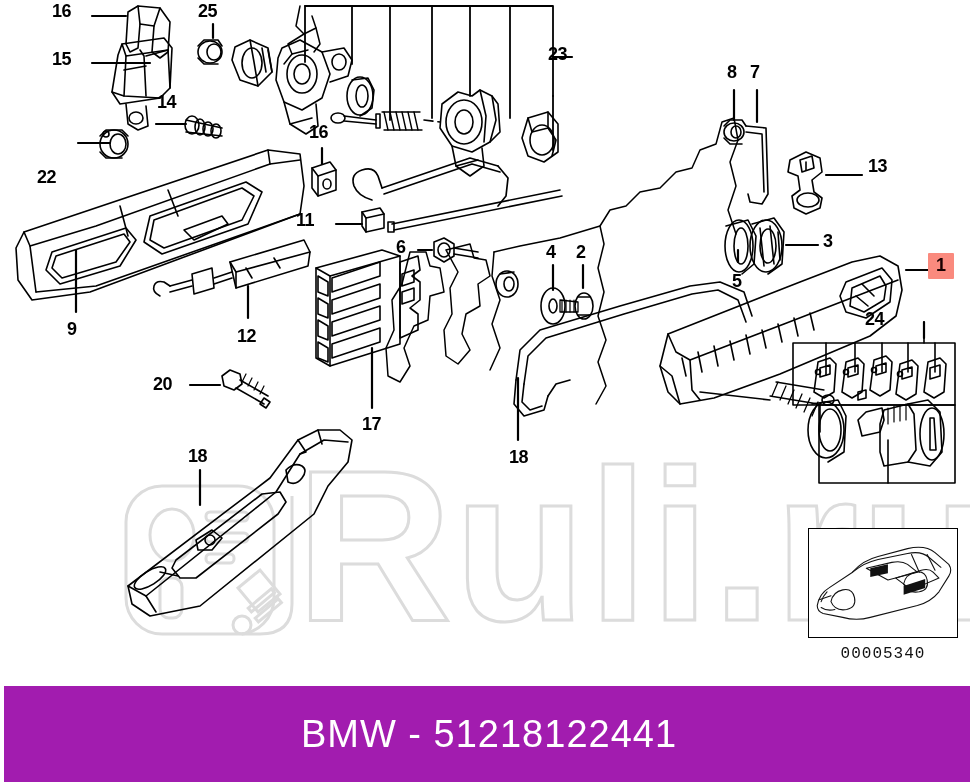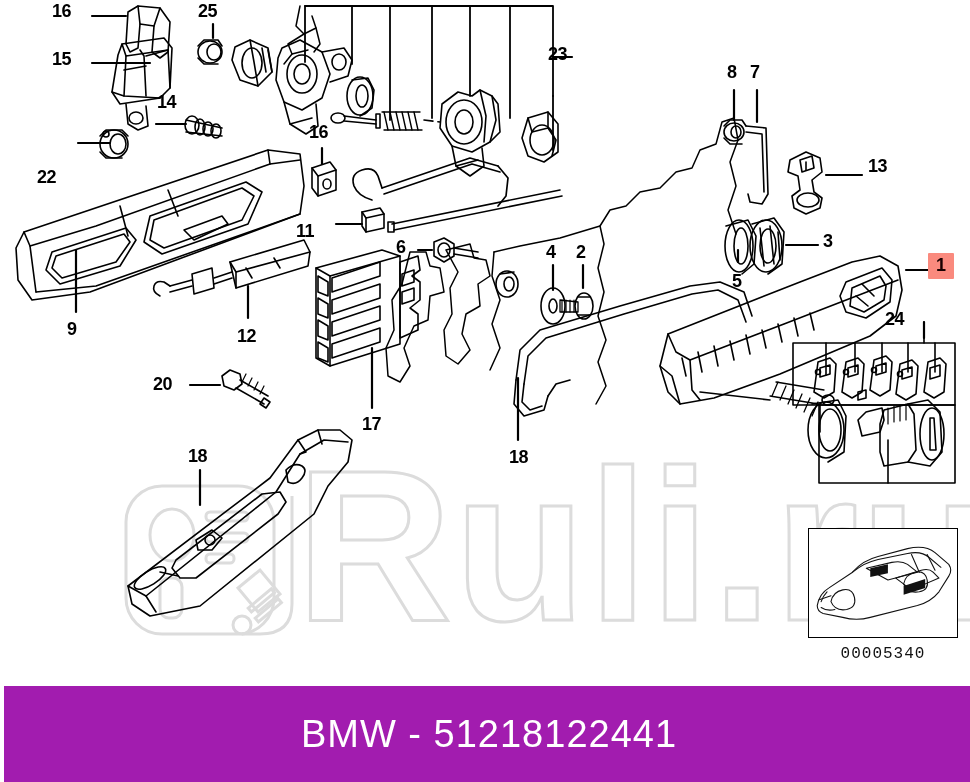--- a/index.html
+++ b/index.html
@@ -497,30 +497,30 @@
       <div class="callout" style="left: 52px; top: 2px;">16</div>
       <div class="callout" style="left: 198px; top: 2px;">25</div>
       <div class="callout" style="left: 52px; top: 50px; text-align: center;">15</div>
       <div class="callout" style="left: 548px; top: 45px;">23</div>
       <div class="callout" style="left: 727px; top: 63px;">8</div>
       <div class="callout" style="left: 750px; top: 63px;">7</div>
       <div class="callout" style="left: 116px; top: 93px; margin-left: 41px;">14</div>
       <div class="callout" style="left: 309px; top: 123px;">16</div>
       <div class="callout" style="left: 37px; top: 130px; margin-top: 38px;">22</div>
       <div class="callout" style="left: 868px; top: 157px;">13</div>
-      <div class="callout" style="left: 296px; top: 211px; margin-top: 11px;">11</div>
+      <div class="callout" style="left: 296px; top: 211px;">11</div>
       <div class="callout" style="left: 396px; top: 238px;">6</div>
       <div class="callout" style="left: 823px; top: 232px;">3</div>
       <div class="callout" style="left: 546px; top: 243px;">4</div>
       <div class="callout" style="left: 576px; top: 243px;">2</div>
       <div class="callout hl" style="left: 928px; top: 253px; background: rgb(250, 138, 126);">1</div>
       <div class="callout" style="left: 732px; top: 272px;">5</div>
       <div class="callout" style="left: 67px; top: 320px;">9</div>
       <div class="callout" style="left: 237px; top: 327px;">12</div>
-      <div class="callout" style="left: 885px; top: 310px; text-align: center;">24</div>
+      <div class="callout" style="left: 865px; top: 310px; text-align: center;">24</div>
       <div class="callout" style="left: 153px; top: 375px;">20</div>
       <div class="callout" style="left: 362px; top: 415px;">17</div>
       <div class="callout" style="left: 509px; top: 448px;">18</div>
       <div class="callout" style="left: 188px; top: 447px;">18</div>
     </div>
 
   <div id="thumb">
     <svg viewBox="0 0 150 110" preserveAspectRatio="xMidYMid meet">
       <g fill="none" stroke="#111" stroke-width="1.1" stroke-linejoin="round" stroke-linecap="round">
         <path d="M8 78 q2 -12 12 -18 L44 44 q10 -12 26 -16 L100 20

